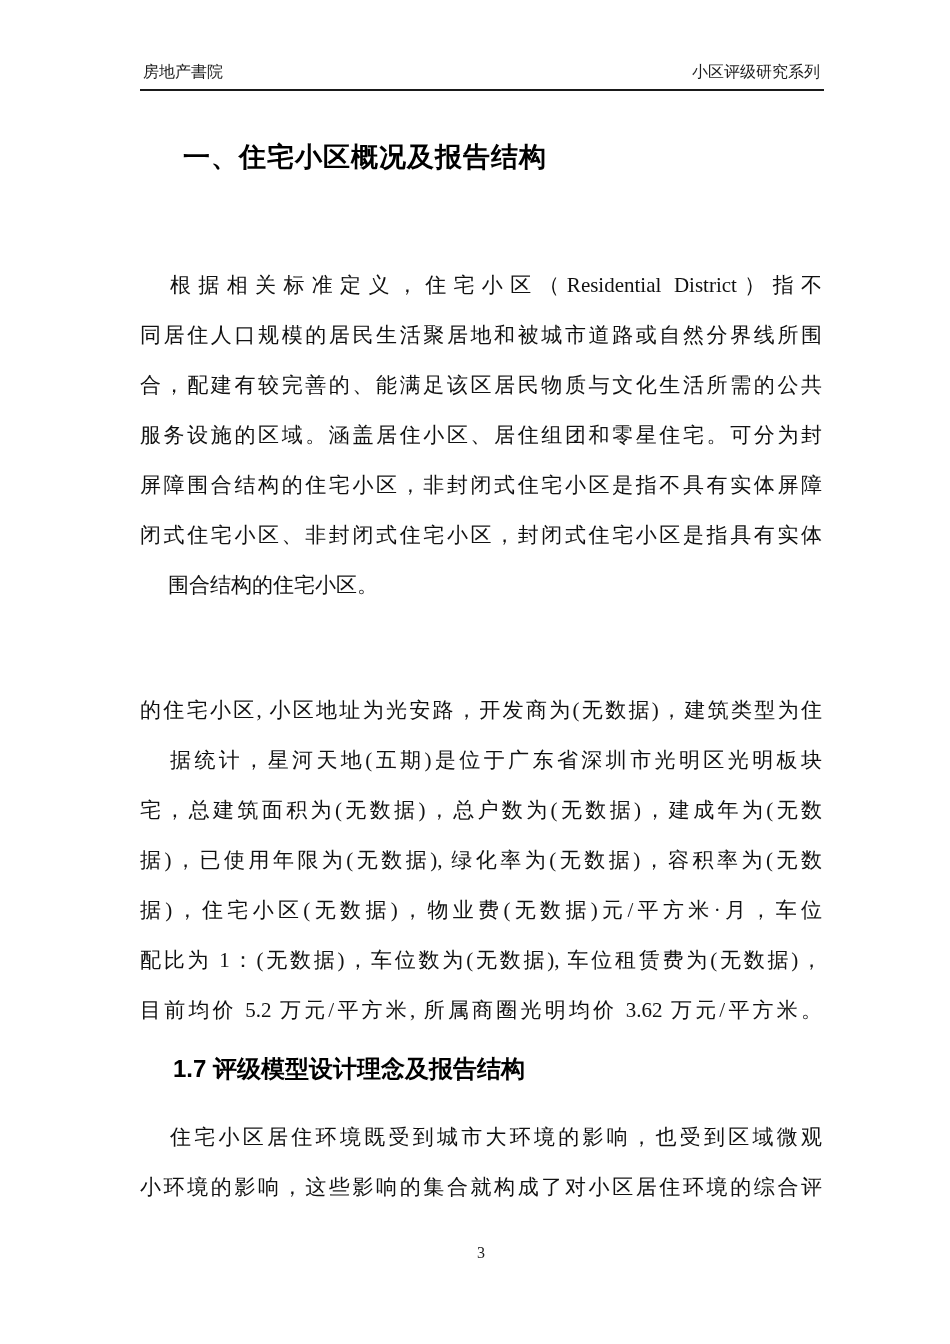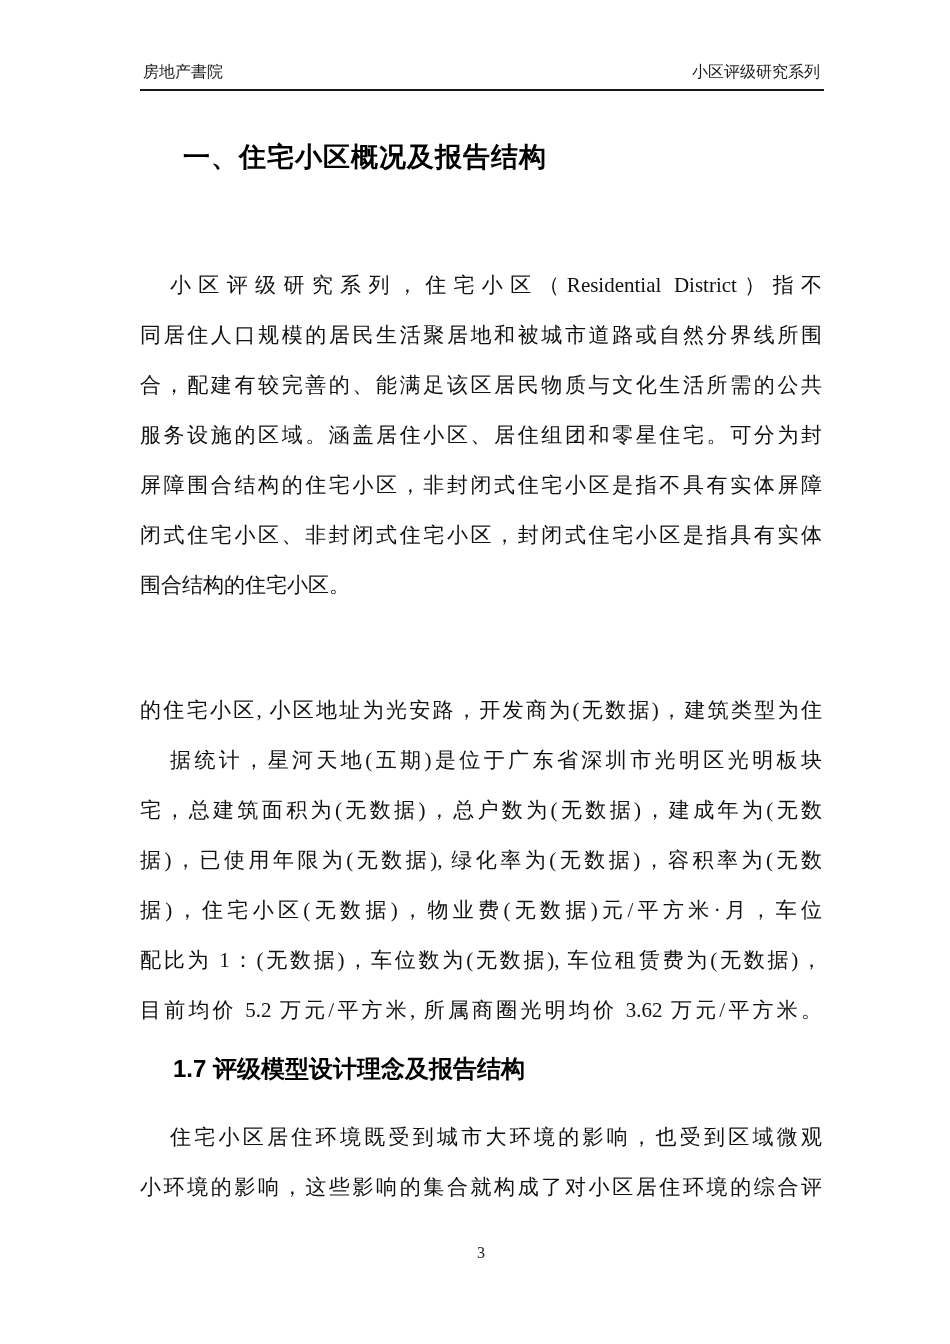--- a/index.html
+++ b/index.html
@@ -52,42 +52,42 @@
   }
   .para.p1 { top:260px; }
   .para.p2 { top:685px; }
   .para.p3 { top:1112px; }
   .line {
     height:50px; line-height:50px;
     text-align:justify; text-align-last:justify;
     overflow:hidden; white-space:nowrap;
   }
   .line.first { text-indent:30px; }
-  .line.short { text-align-last:left; }
+  .line.short { text-align-last:left;margin-left:28px; }
   
   .page-number {
     position:absolute; left:140px; top:1242px; width:682px;
     text-align:center;
     font-family:"Liberation Serif","DejaVu Serif",serif;
     font-size:16px; line-height:22px; color:#1c1c1c;
   }
 </style>
 </head>
 <body>
 
 <div class="page">
 
   <div class="hdr-left">房地产書院</div>
   <div class="hdr-right">小区评级研究系列</div>
   <div class="hdr-rule"></div>
 
   <div class="doc-title">一、住宅小区概况及报告结构</div>
 
   <div class="para p1">
-    <div class="line first">小区评级研究系列，住宅小区（Residential District）指不</div>
+    <div class="line first">根据相关标准定义，住宅小区（Residential District）指不</div>
     <div class="line">同居住人口规模的居民生活聚居地和被城市道路或自然分界线所围</div>
     <div class="line">合，配建有较完善的、能满足该区居民物质与文化生活所需的公共</div>
     <div class="line">服务设施的区域。涵盖居住小区、居住组团和零星住宅。可分为封</div>
     <div class="line">屏障围合结构的住宅小区，非封闭式住宅小区是指不具有实体屏障</div>
     <div class="line">闭式住宅小区、非封闭式住宅小区，封闭式住宅小区是指具有实体</div>
     <div class="line short">围合结构的住宅小区。</div>
   </div>
 
   <div class="para p2">
     <div class="line">的住宅小区, 小区地址为光安路，开发商为(无数据)，建筑类型为住</div>

